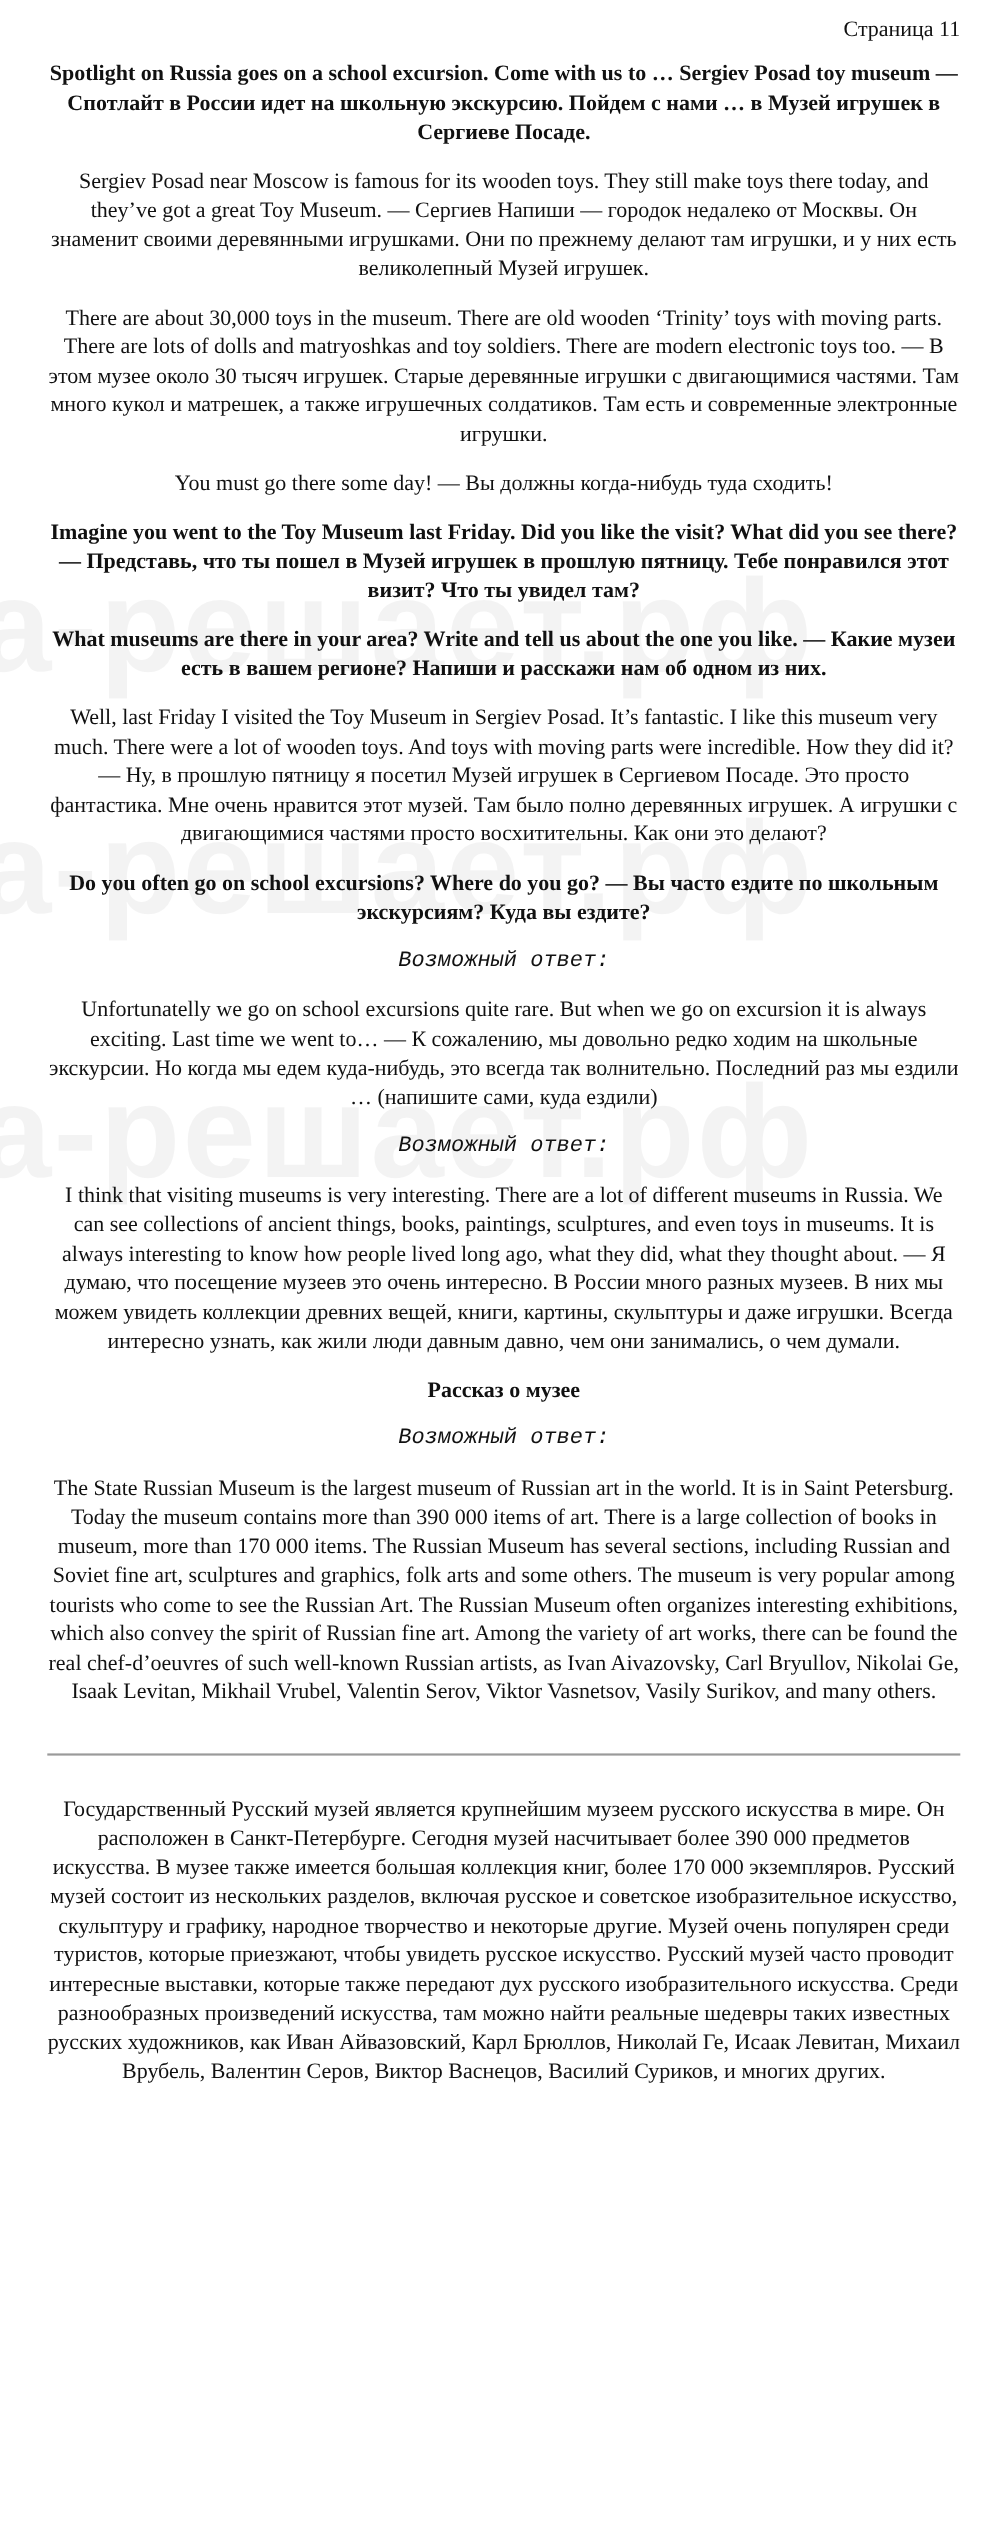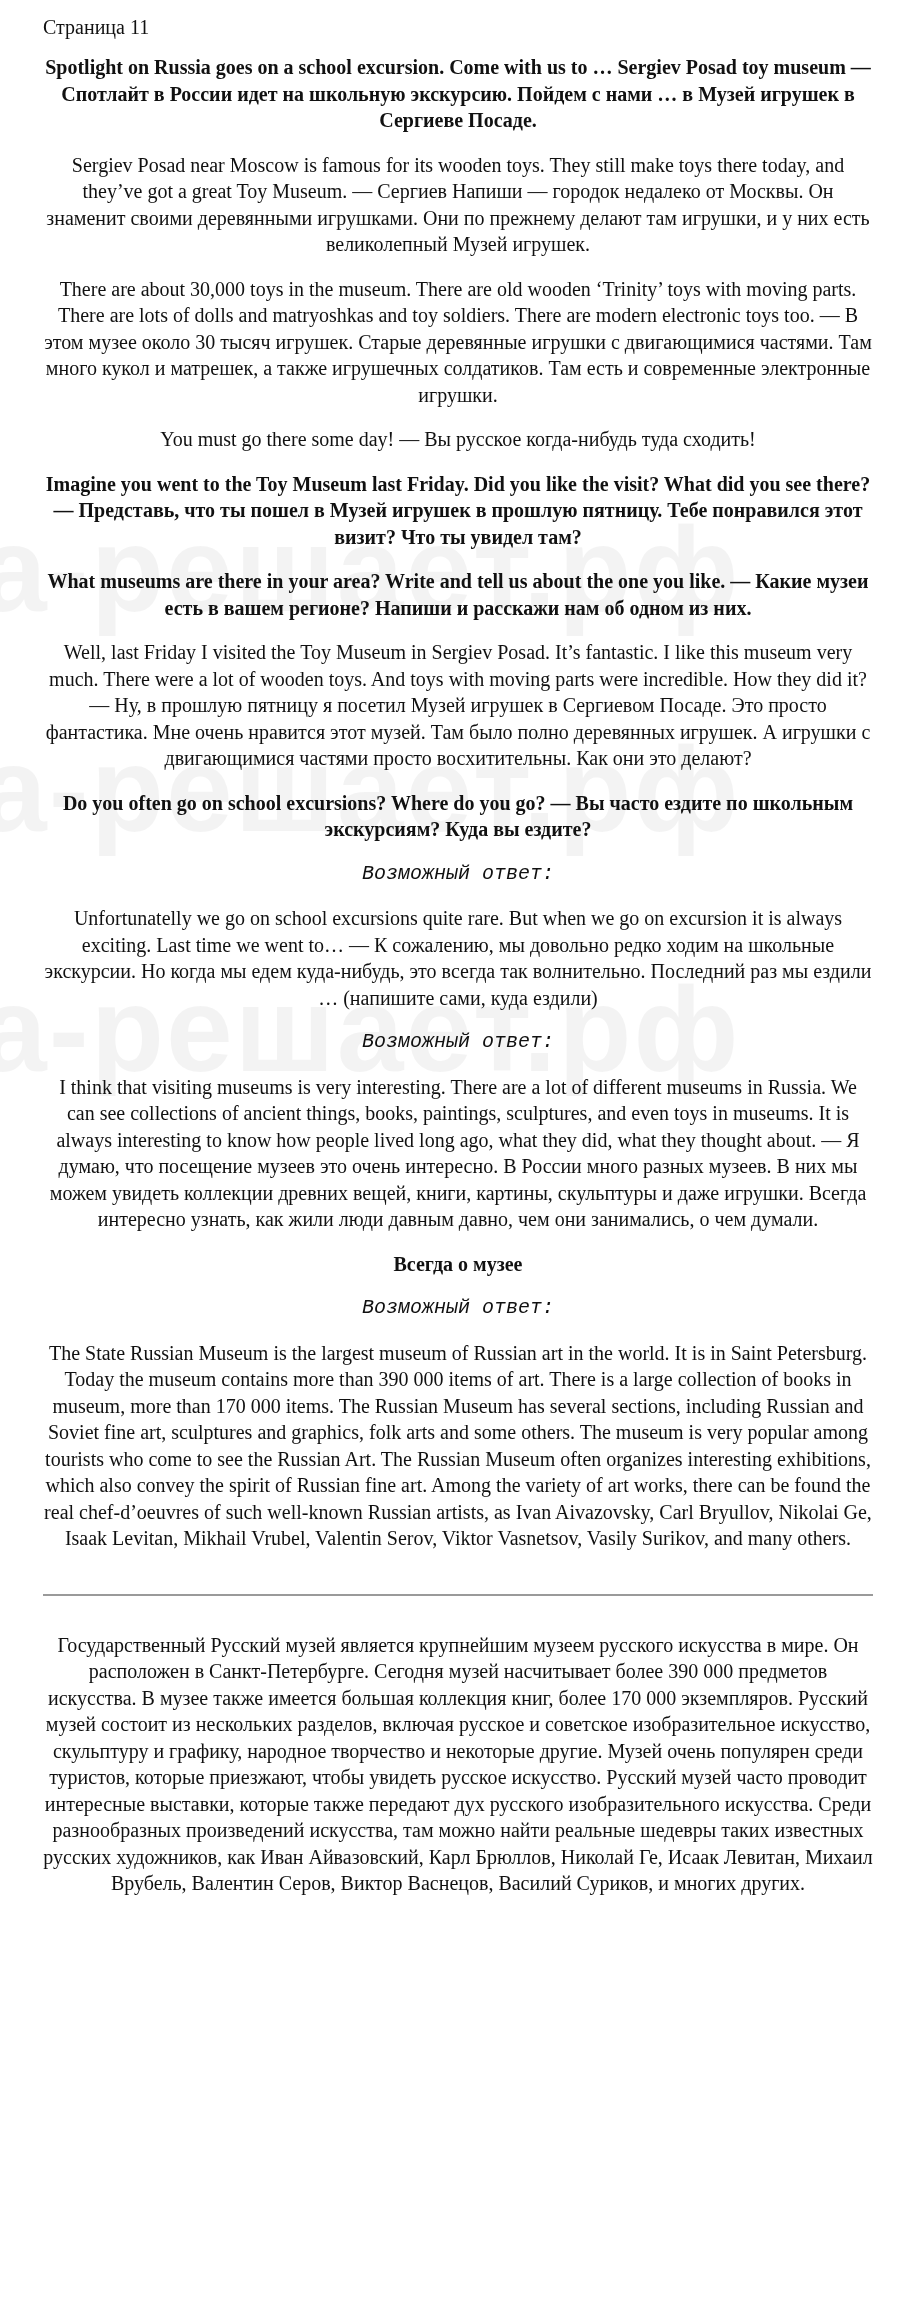--- a/index.html
+++ b/index.html
@@ -31,20 +31,21 @@
     .page {
       position: relative;
       z-index: 1;
       padding: 14px 27px 0 43px;
       width: 830px;
     }
     .page-label {
       font-size: 20px;
       line-height: 26px;
       margin: 0 0 14px 0;
+      text-align: right;
     }
     p {
       margin: 0 0 18px 0;
       font-size: 20px;
       line-height: 26.5px;
       text-align: center;
     }
     p.q {
       font-weight: bold;
     }
@@ -69,34 +70,34 @@
 <div class="watermark" style="top:500px;">а-решает.рф</div>
 <div class="watermark" style="top:720px;">а-решает.рф</div>
 <div class="watermark" style="top:960px;">а-решает.рф</div>
 
 <div class="page">
   <div class="page-label">Страница 11</div>
 
   <p class="q">Spotlight on Russia goes on a school excursion. Come with us to … Sergiev Posad toy museum — Спотлайт в России идет на школьную экскурсию. Пойдем с нами … в Музей игрушек в Сергиеве Посаде.</p>
   <p>Sergiev Posad near Moscow is famous for its wooden toys. They still make toys there today, and they’ve got a great Toy Museum. — Сергиев Напиши — городок недалеко от Москвы. Он знаменит своими деревянными игрушками. Они по прежнему делают там игрушки, и у них есть великолепный Музей игрушек.</p>
   <p>There are about 30,000 toys in the museum. There are old wooden ‘Trinity’ toys with moving parts. There are lots of dolls and matryoshkas and toy soldiers. There are modern electronic toys too. — В этом музее около 30 тысяч игрушек. Старые деревянные игрушки с двигающимися частями. Там много кукол и матрешек, а также игрушечных солдатиков. Там есть и современные электронные игрушки.</p>
-  <p>You must go there some day! — Вы русское когда-нибудь туда сходить!</p>
+  <p>You must go there some day! — Вы должны когда-нибудь туда сходить!</p>
 
   <p class="q">Imagine you went to the Toy Museum last Friday. Did you like the visit? What did you see there? — Представь, что ты пошел в Музей игрушек в прошлую пятницу. Тебе понравился этот визит? Что ты увидел там?</p>
 
   <p class="q">What museums are there in your area? Write and tell us about the one you like. — Какие музеи есть в вашем регионе? Напиши и расскажи нам об одном из них.</p>
   <p>Well, last Friday I visited the Toy Museum in Sergiev Posad. It’s fantastic. I like this museum very much. There were a lot of wooden toys. And toys with moving parts were incredible. How they did it?  — Ну, в прошлую пятницу я посетил Музей игрушек в Сергиевом Посаде. Это просто фантастика. Мне очень нравится этот музей. Там было полно деревянных игрушек. А игрушки с двигающимися частями просто восхитительны. Как они это делают?</p>
 
   <p class="q">Do you often go on school excursions? Where do you go? — Вы часто ездите по школьным экскурсиям? Куда вы ездите?</p>
   <p class="ans-label">Возможный ответ:</p>
   <p>Unfortunatelly we go on school excursions quite rare. But when we go on excursion it is always exciting. Last time we went to… — К сожалению, мы довольно редко ходим на школьные экскурсии. Но когда мы едем куда-нибудь, это всегда так волнительно. Последний раз мы ездили … (напишите сами, куда ездили)</p>
 
   <p class="ans-label">Возможный ответ:</p>
   <p>I think that visiting museums is very interesting. There are a lot of different museums in Russia. We can see collections of ancient things, books, paintings, sculptures, and even toys in museums. It is always interesting to know how people lived long ago, what they did, what they thought about. — Я думаю, что посещение музеев это очень интересно. В России много разных музеев. В них мы можем увидеть коллекции древних вещей, книги, картины, скульптуры и даже игрушки. Всегда интересно узнать, как жили люди давным давно, чем они занимались, о чем думали.</p>
 
-  <p class="heading">Всегда о музее</p>
+  <p class="heading">Рассказ о музее</p>
   <p class="ans-label">Возможный ответ:</p>
   <p>The State Russian Museum is the largest museum of Russian art in the world. It is in Saint Petersburg. Today the museum contains more than 390 000 items of art. There is a large collection of books in museum, more than 170 000 items. The Russian Museum has several sections, including Russian and Soviet fine art, sculptures and graphics, folk arts and some others. The museum is very popular among tourists who come to see the Russian Art. The Russian Museum often organizes interesting exhibitions, which also convey the spirit of Russian fine art. Among the variety of art works, there can be found the real chef-d’oeuvres of such well-known Russian artists, as Ivan Aivazovsky, Carl Bryullov, Nikolai Ge, Isaak Levitan, Mikhail Vrubel, Valentin Serov, Viktor Vasnetsov, Vasily Surikov, and many others.</p>
 
   <hr class="divider">
 
   <p>Государственный Русский музей является крупнейшим музеем русского искусства в мире. Он расположен в Санкт-Петербурге. Сегодня музей насчитывает более 390 000 предметов искусства. В музее также имеется большая коллекция книг, более 170 000 экземпляров. Русский музей состоит из нескольких разделов, включая русское и советское изобразительное искусство, скульптуру и графику, народное творчество и некоторые другие. Музей очень популярен среди туристов, которые приезжают, чтобы увидеть русское искусство. Русский музей часто проводит интересные выставки, которые также передают дух русского изобразительного искусства. Среди разнообразных произведений искусства, там можно найти реальные шедевры таких известных русских художников, как Иван Айвазовский, Карл Брюллов, Николай Ге, Исаак Левитан, Михаил Врубель, Валентин Серов, Виктор Васнецов, Василий Суриков, и многих других.</p>
 </div>
 
 </body></html>

